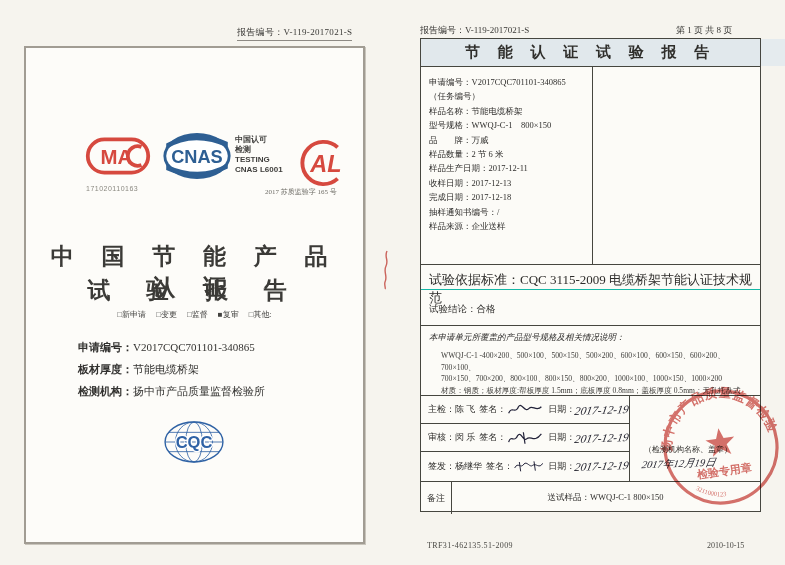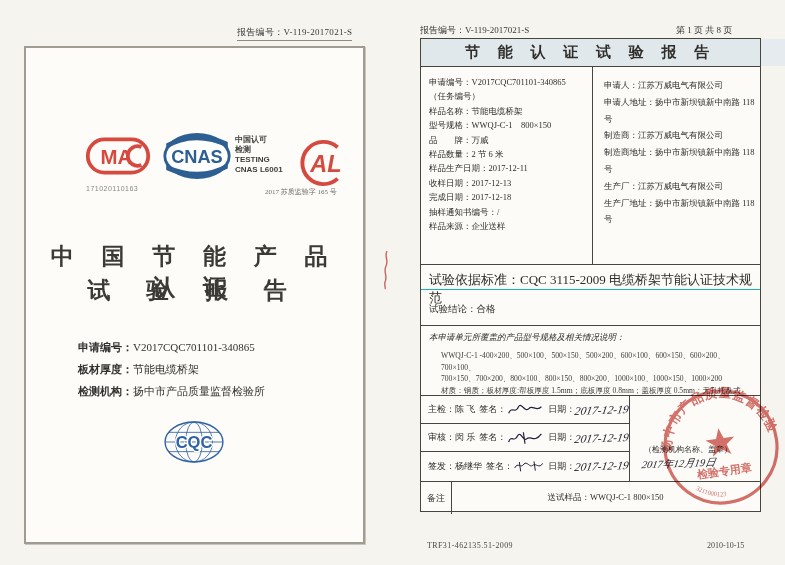--- a/index.html
+++ b/index.html
@@ -104,20 +104,27 @@
 
     <svg class="abs logo-cal" width="50" height="50" viewBox="0 0 64 64">
       <path d="M 52 12 A 27 27 0 1 0 52 52" fill="none" stroke="#d6493f" stroke-width="5"></path>
       <text x="17" y="43" font-family="Liberation Sans, sans-serif" font-size="30" font-weight="bold" font-style="italic" fill="#d6493f">AL</text>
     </svg>
     <div class="abs cal-num">2017 苏质监验字 165 号</div>
 
     <div class="abs lp-title1">中 国 节 能 产 品 认 证</div>
     <div class="abs lp-title2">试 验 报 告</div>
 
+    <div class="abs lp-checks">
+      <span>□新申请</span>
+      <span>□变更</span>
+      <span>□监督</span>
+      <span>■复审</span>
+      <span>□其他:</span>
+    </div>
 
     <div class="abs lp-fields">
       <div class="lp-field">
         <b>申请编号：</b><span>V2017CQC701101-340865</span>
       </div>
       <div class="lp-field">
         <b>板材厚度：</b><span>节能电缆桥架</span>
       </div>
       <div class="lp-field">
         <b>检测机构：</b><span>扬中市产品质量监督检验所</span>
@@ -153,28 +160,20 @@
         <div>（任务编号）</div>
         <div>样品名称：节能电缆桥架</div>
         <div>型号规格：WWQJ-C-1　800×150</div>
         <div>品　　牌：万威</div>
         <div>样品数量：2 节 6 米</div>
         <div>样品生产日期：2017-12-11</div>
         <div>收样日期：2017-12-13</div>
         <div>完成日期：2017-12-18</div>
         <div>抽样通知书编号：/</div>
         <div>样品来源：企业送样</div>
-      </div>
-      <div class="rt-info-r">
-        <div>申请人：江苏万威电气有限公司</div>
-        <div>申请人地址：扬中市新坝镇新中南路 118 号</div>
-        <div>制造商：江苏万威电气有限公司</div>
-        <div>制造商地址：扬中市新坝镇新中南路 118 号</div>
-        <div>生产厂：江苏万威电气有限公司</div>
-        <div>生产厂地址：扬中市新坝镇新中南路 118 号</div>
       </div>
     </div>
 
     <div class="rt-standard">试验依据标准：CQC 3115-2009 电缆桥架节能认证技术规范</div>
 
     <div class="rt-conclusion">试验结论：合格</div>
 
     <div class="rt-coverage">
       <div class="rt-cov-title">本申请单元所覆盖的产品型号规格及相关情况说明：</div>
       <div class="rt-cov-lines">

